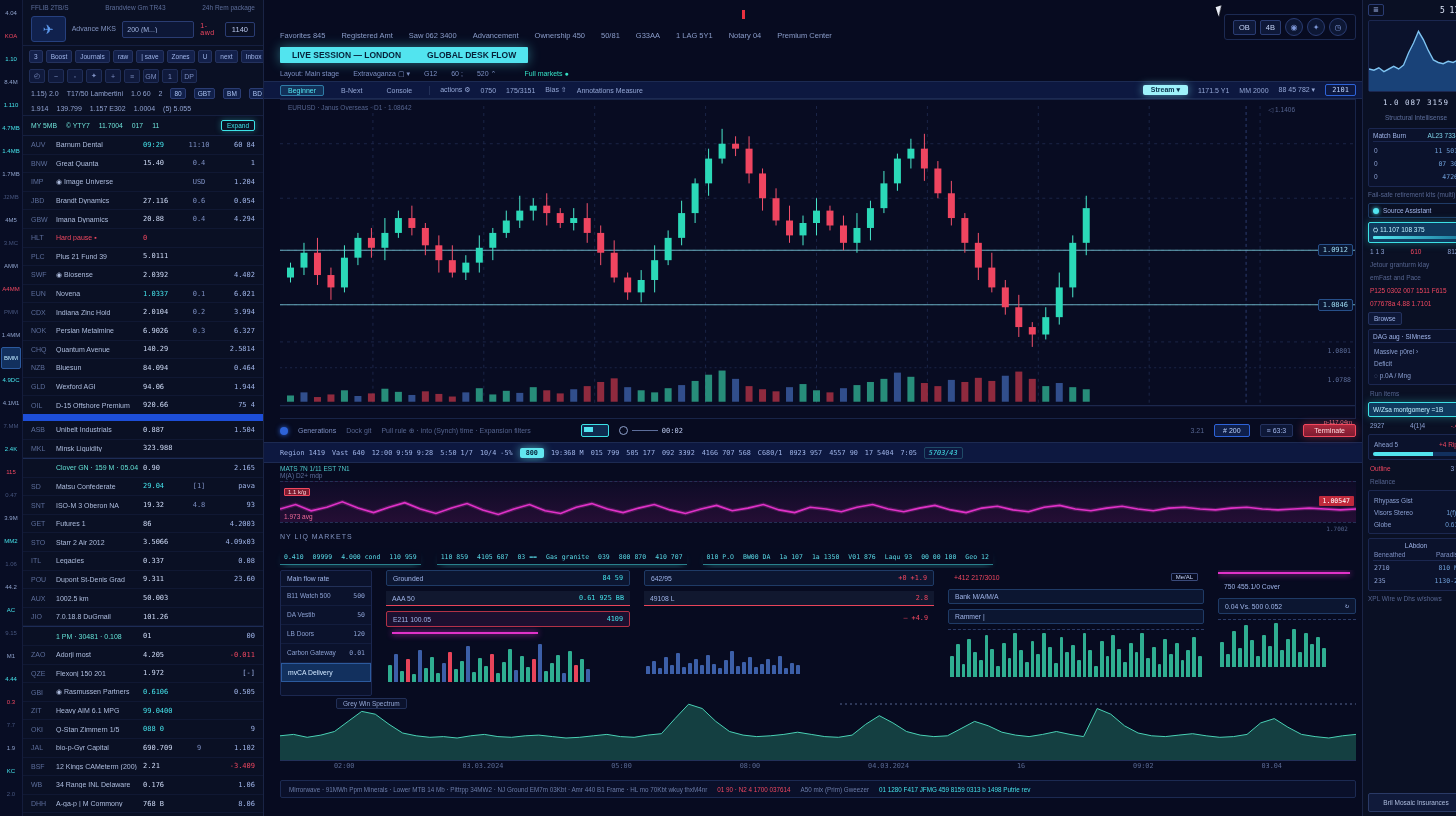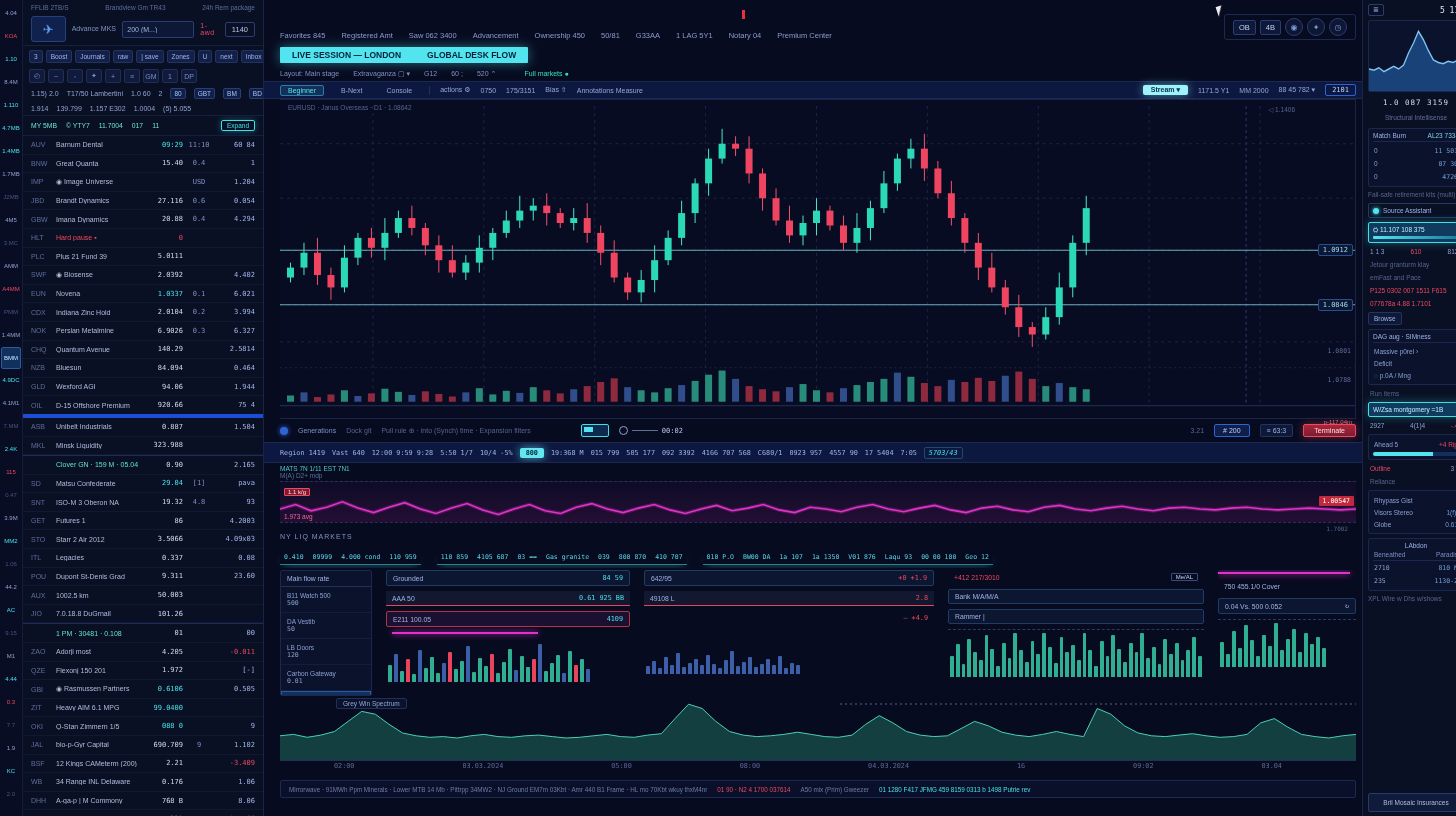--- a/index.html
+++ b/index.html
@@ -31,25 +31,25 @@
   .statrow{display:flex;gap:8px;align-items:center;padding:3px 8px;font-size:7px;color:#90a2d0;white-space:nowrap;overflow:hidden;}
   .mbx{border:1px solid #2a3c72;background:#11204a;border-radius:2px;padding:1px 3px;font-size:6.5px;color:#a9c2f2;}
   .whead{display:flex;gap:9px;align-items:center;padding:4px 8px;border-top:1px solid #151f40;border-bottom:1px solid #151f40;
     font-size:6.8px;color:#6fe3d9;white-space:nowrap;overflow:hidden;}
   .expand{margin-left:auto;border:1px solid #3ce1e6;color:#3ce1e6;border-radius:2px;padding:1px 5px;font-size:6.5px;
     box-shadow:0 0 6px rgba(60,225,230,.35);}
   .watchlist{flex:1;overflow:hidden;display:flex;flex-direction:column;}
   .wrow{display:flex;align-items:center;height:17.6px;flex:0 0 17.6px;padding:0 8px;font-size:7px;gap:5px;
     border-bottom:1px solid rgba(21,31,64,.55);}
   .wc{width:20px;color:#5d6e9b;} .wn{flex:1;color:#aebdde;white-space:nowrap;overflow:hidden;}
-  .wp{width:40px;text-align:right;color:#cdd9f4;} .wa{width:22px;text-align:center;color:#7d8fc2;}
+  .wp{width:40px;color:#cdd9f4;} .wa{width:22px;text-align:center;color:#7d8fc2;}
   .wb{width:40px;text-align:right;color:#9fb4e8;}
   .cy{color:#45e1e9 !important;} .rd{color:#ef4760 !important;}
   .wrow.alert{color:#ef4760;} .wrow.alert .wn,.wrow.alert .wp{color:#ef4760;}
-  .wrow.divider{border-bottom:4px solid #1d4ed8;}
+  .wrow.divider{border-bottom:7px solid #1d4ed8;}
   .wrow.summary{border-top:1px solid #1d2c55;color:#63e0d4;}
   .wrow.summary .wn{color:#63e0d4;}
   
   .main{width:1098px;flex:0 0 1098px;display:flex;flex-direction:column;position:relative;background:#070b20;}
   .menubar{height:40px;display:flex;align-items:flex-end;padding:0 6px 4px 16px;gap:16px;font-size:7.5px;color:#8a9cc9;position:relative;}
   .mi{white-space:nowrap;cursor:default;}
   .mb-right{margin-left:auto;display:flex;align-items:center;gap:4px;border:1px solid #1c2a52;border-radius:3px;padding:3px 8px;}
   .sqbtn{border:1px solid #2a3c72;background:#0e1838;border-radius:2px;color:#c3d2f4;font-size:7.5px;padding:2px 5px;}
   .cir{width:16px;height:16px;border-radius:50%;border:1px solid #2a3c72;background:#0d1734;color:#7d97d8;
     font-size:8px;display:flex;align-items:center;justify-content:center;}
@@ -114,21 +114,21 @@
   
   .bhdr{height:13px;padding:2px 6px 0 16px;font-size:7px;color:#8193c0;letter-spacing:1px;}
   .bchips{height:22px;display:flex;gap:16px;align-items:center;padding:0 6px 0 16px;overflow:hidden;}
   .bgrp{display:flex;gap:9px;align-items:center;border-bottom:1px solid rgba(70,225,230,.55);
     box-shadow:0 4px 8px -4px rgba(70,225,230,.4);padding:3px 4px;}
   .bgc{font-size:6.5px;color:#58d7e4;white-space:nowrap;}
   .grid{height:126px;display:grid;grid-template-columns:92px 244px 290px 256px 1fr;gap:14px;padding:2px 6px 0 16px;overflow:hidden;}
   .card{overflow:hidden;position:relative;}
   .card.bordered{border:1px solid #1b2750;background:#0b122c;border-radius:2px;}
   .c-title{font-size:6.8px;color:#9fb4e8;padding:4px 6px;border-bottom:1px solid #223058;}
-  .c-item{display:flex;justify-content:space-between;font-size:6.5px;color:#8ba0d2;padding:5px 6px;border-bottom:1px solid #131d3e;flex-direction:column;}
+  .c-item{display:flex;justify-content:space-between;font-size:6.5px;color:#8ba0d2;padding:5px 6px;border-bottom:1px solid #131d3e;}
   .c-active{background:#12305e;color:#cfe6ff;font-size:6.8px;padding:5px 6px;border:1px solid #2c5a9e;}
   .rrow{display:flex;justify-content:space-between;align-items:center;font-size:6.8px;color:#9fb4e8;
     padding:3px 6px;margin-bottom:5px;}
   .rrow.box{border:1px solid #1f3b66;background:#0c1631;border-radius:2px;}
   .rrow.redline{border-bottom:1px solid #e8445a;background:#11182f;}
   .rrow.redbox{border:1px solid #b23246;background:#1c1030;border-radius:2px;}
   .rrow.redtag{color:#ef4760;}
   .rrow .tagbox{border:1px solid #3a4a7a;padding:0 4px;color:#c3d2f4;border-radius:1px;font-size:6px;}
   .rule-m{height:2px;background:#e032c8;box-shadow:0 0 6px #e032c8;margin:4px 6px;width:60%;}
   .rule-m.full{width:96%;margin:2px 0 6px;}

